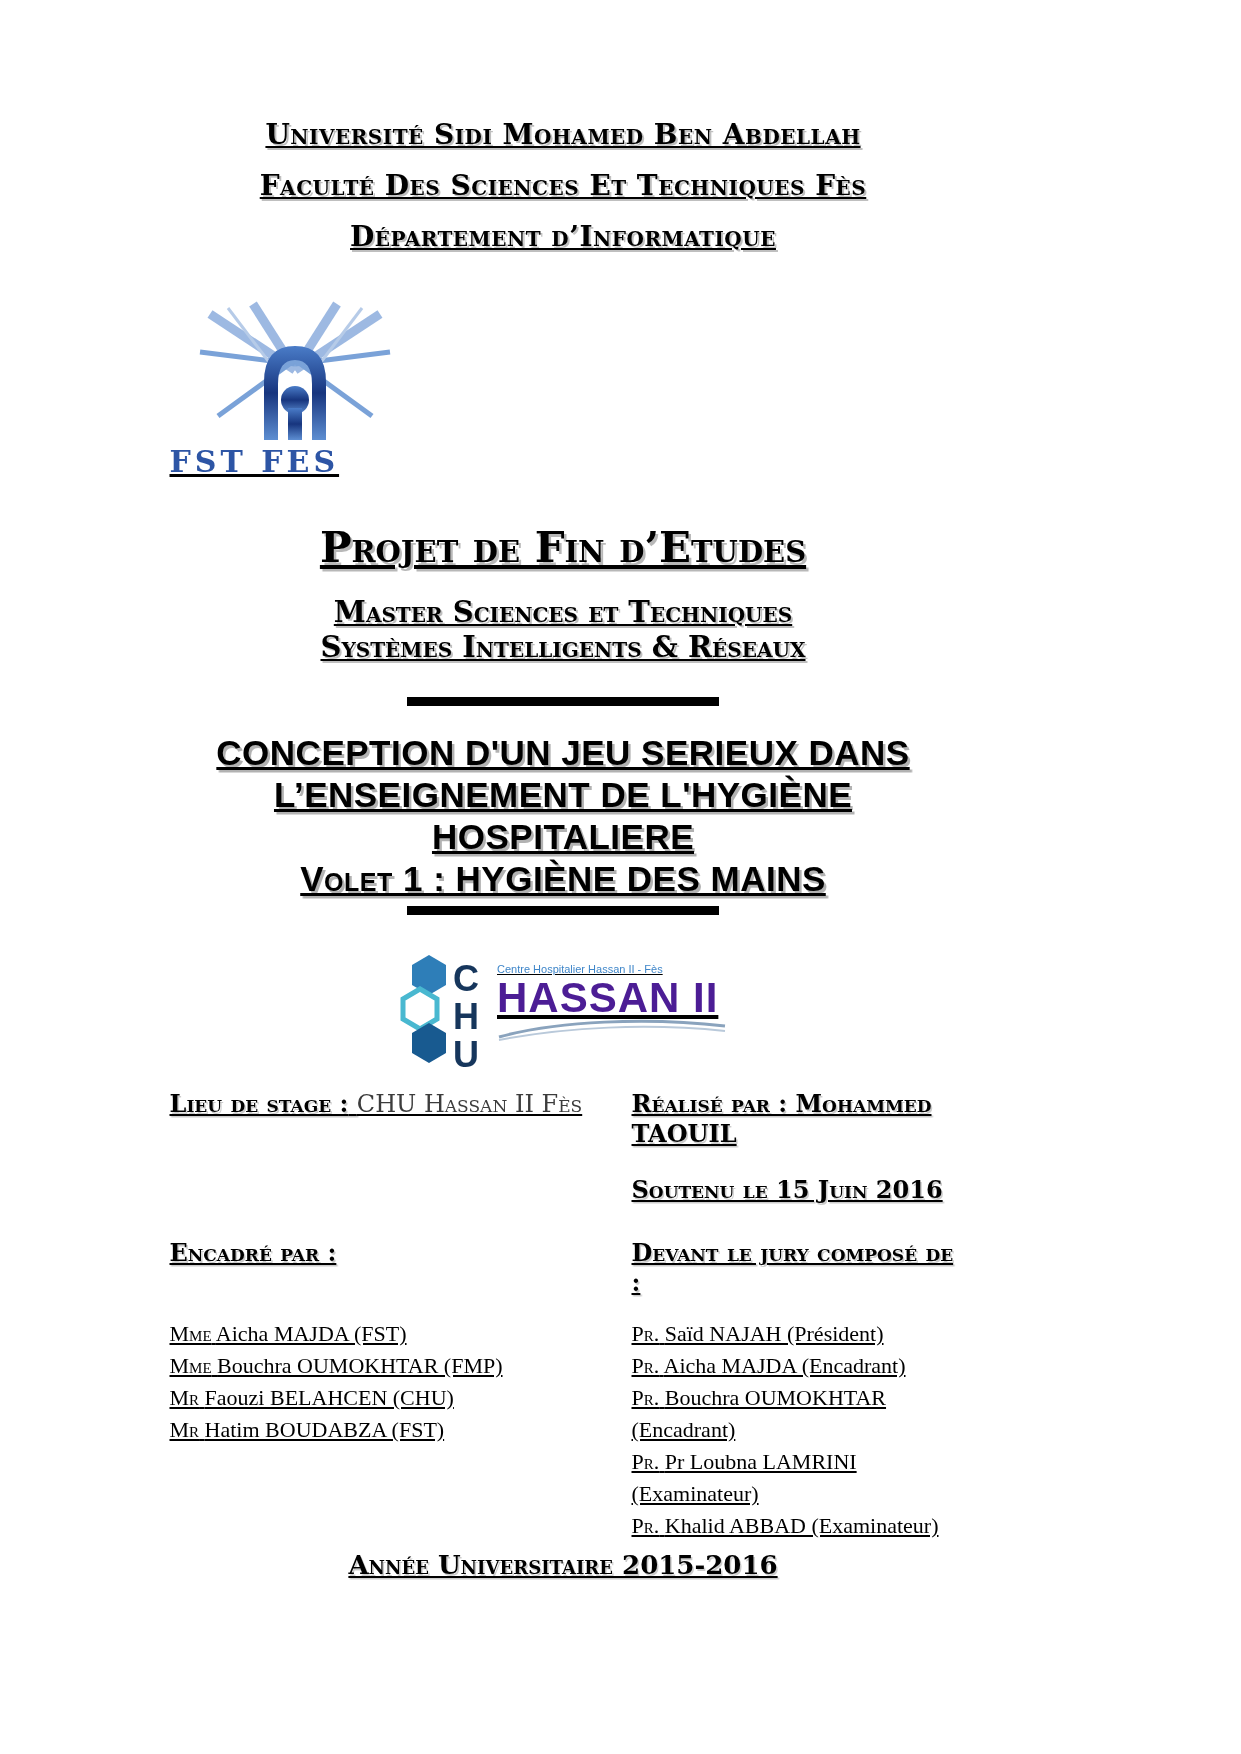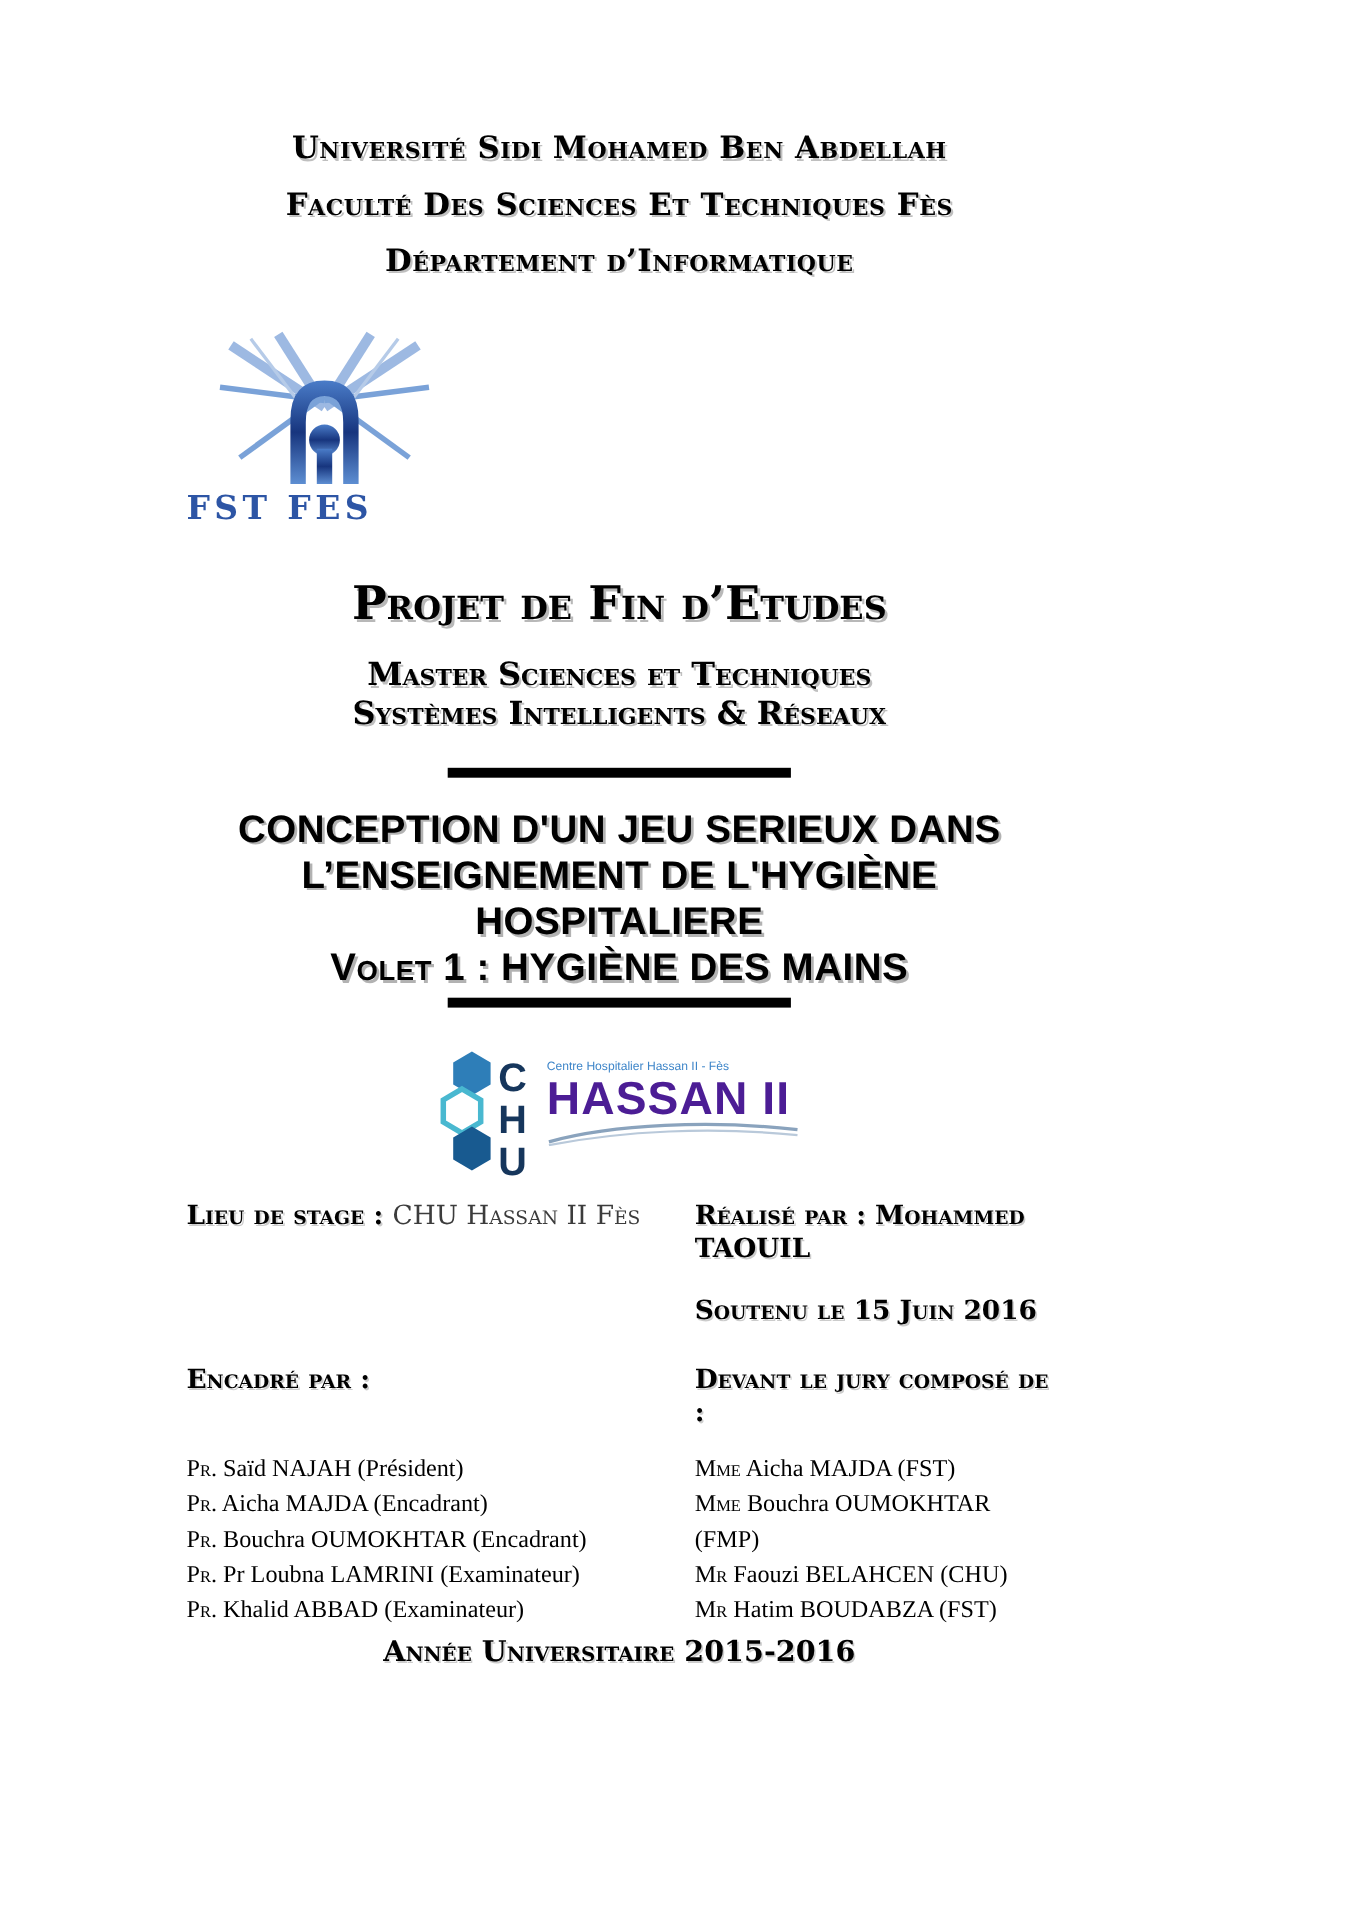--- a/index.html
+++ b/index.html
@@ -3,20 +3,21 @@
 <meta charset="utf-8">
 <style>
   * { margin:0; padding:0; box-sizing:border-box; }
   html, body { background:#ffffff; }
   .page {
     position:relative; width:1172px; height:1754px; margin:0 auto;
     background:#ffffff; color:#000;
     padding:118px 250px 0 135px;
     font-family:"Liberation Serif", serif;
     overflow:hidden;
+    text-decoration:underline;
   }
   .head-line {
     font-family:"DejaVu Serif", serif; font-variant:small-caps; font-weight:bold;
     font-size:28px; line-height:34px; letter-spacing:0.5px; text-align:center;
     text-shadow:2px 2px 0 rgba(0,0,0,0.25); margin-bottom:17px;
   }
   .fst-logo-wrap { margin-top:44px; text-align:left; }
   .fst-caption {
     font-family:"DejaVu Serif", serif; font-weight:bold; font-size:30px;
     letter-spacing:4px; color:#2d55a5; margin-top:-6px;
@@ -162,31 +163,31 @@
       <div class="label-line">Soutenu le 15 Juin 2016</div>
     </div>
 
     <div class="detail-row r3">
       <div class="label-line">Encadré par :</div>
       <div class="label-line">Devant le jury composé de :</div>
     </div>
 
     <div class="detail-row">
       <div>
+        <div class="name-line"><span class="t">Mme</span> <span>Aicha MAJDA (FST)</span></div>
+        <div class="name-line"><span class="t">Mme</span> <span>Bouchra OUMOKHTAR (FMP)</span></div>
+        <div class="name-line"><span class="t">Mr</span> <span>Faouzi BELAHCEN (CHU)</span></div>
+        <div class="name-line"><span class="t">Mr</span> <span>Hatim BOUDABZA (FST)</span></div>
+      </div>
+      <div>
         <div class="name-line"><span class="t">Pr.</span> <span>Saïd NAJAH (Président)</span></div>
         <div class="name-line"><span class="t">Pr.</span> <span>Aicha MAJDA (Encadrant)</span></div>
         <div class="name-line"><span class="t">Pr.</span> <span>Bouchra OUMOKHTAR (Encadrant)</span></div>
         <div class="name-line"><span class="t">Pr.</span> <span>Pr Loubna LAMRINI (Examinateur)</span></div>
         <div class="name-line"><span class="t">Pr.</span> <span>Khalid ABBAD (Examinateur)</span></div>
-      </div>
-      <div>
-        <div class="name-line"><span class="t">Mme</span> <span>Aicha MAJDA (FST)</span></div>
-        <div class="name-line"><span class="t">Mme</span> <span>Bouchra OUMOKHTAR (FMP)</span></div>
-        <div class="name-line"><span class="t">Mr</span> <span>Faouzi BELAHCEN (CHU)</span></div>
-        <div class="name-line"><span class="t">Mr</span> <span>Hatim BOUDABZA (FST)</span></div>
       </div>
     </div>
 
   </div>
 
   <div class="footer">Année Universitaire 2015-2016</div>
 
 </div>
 
 </body></html>

